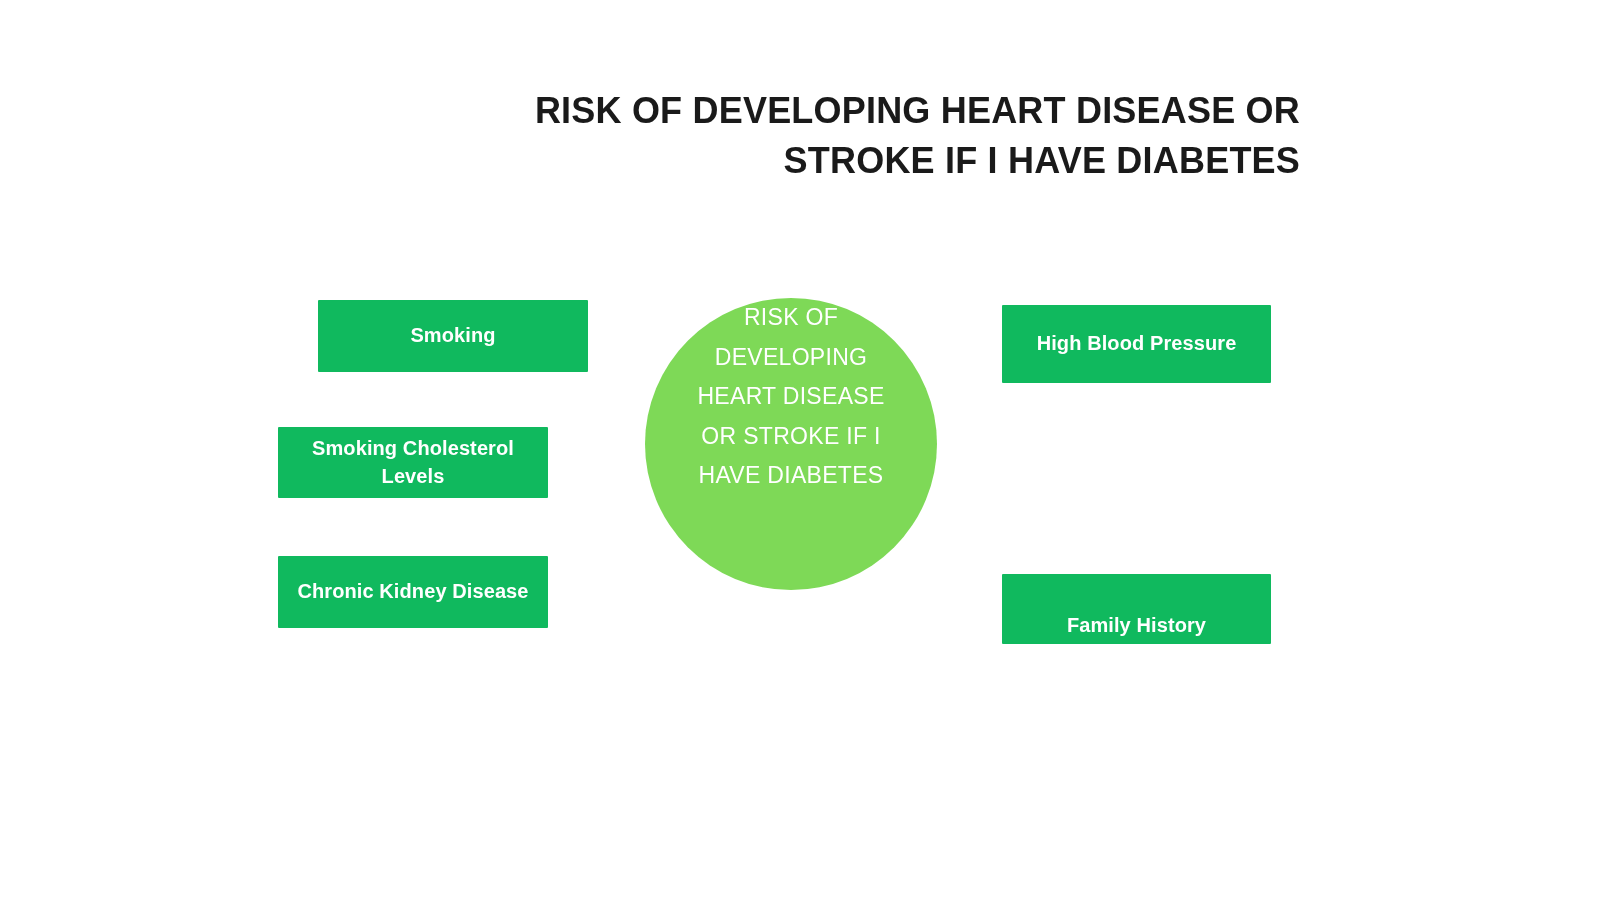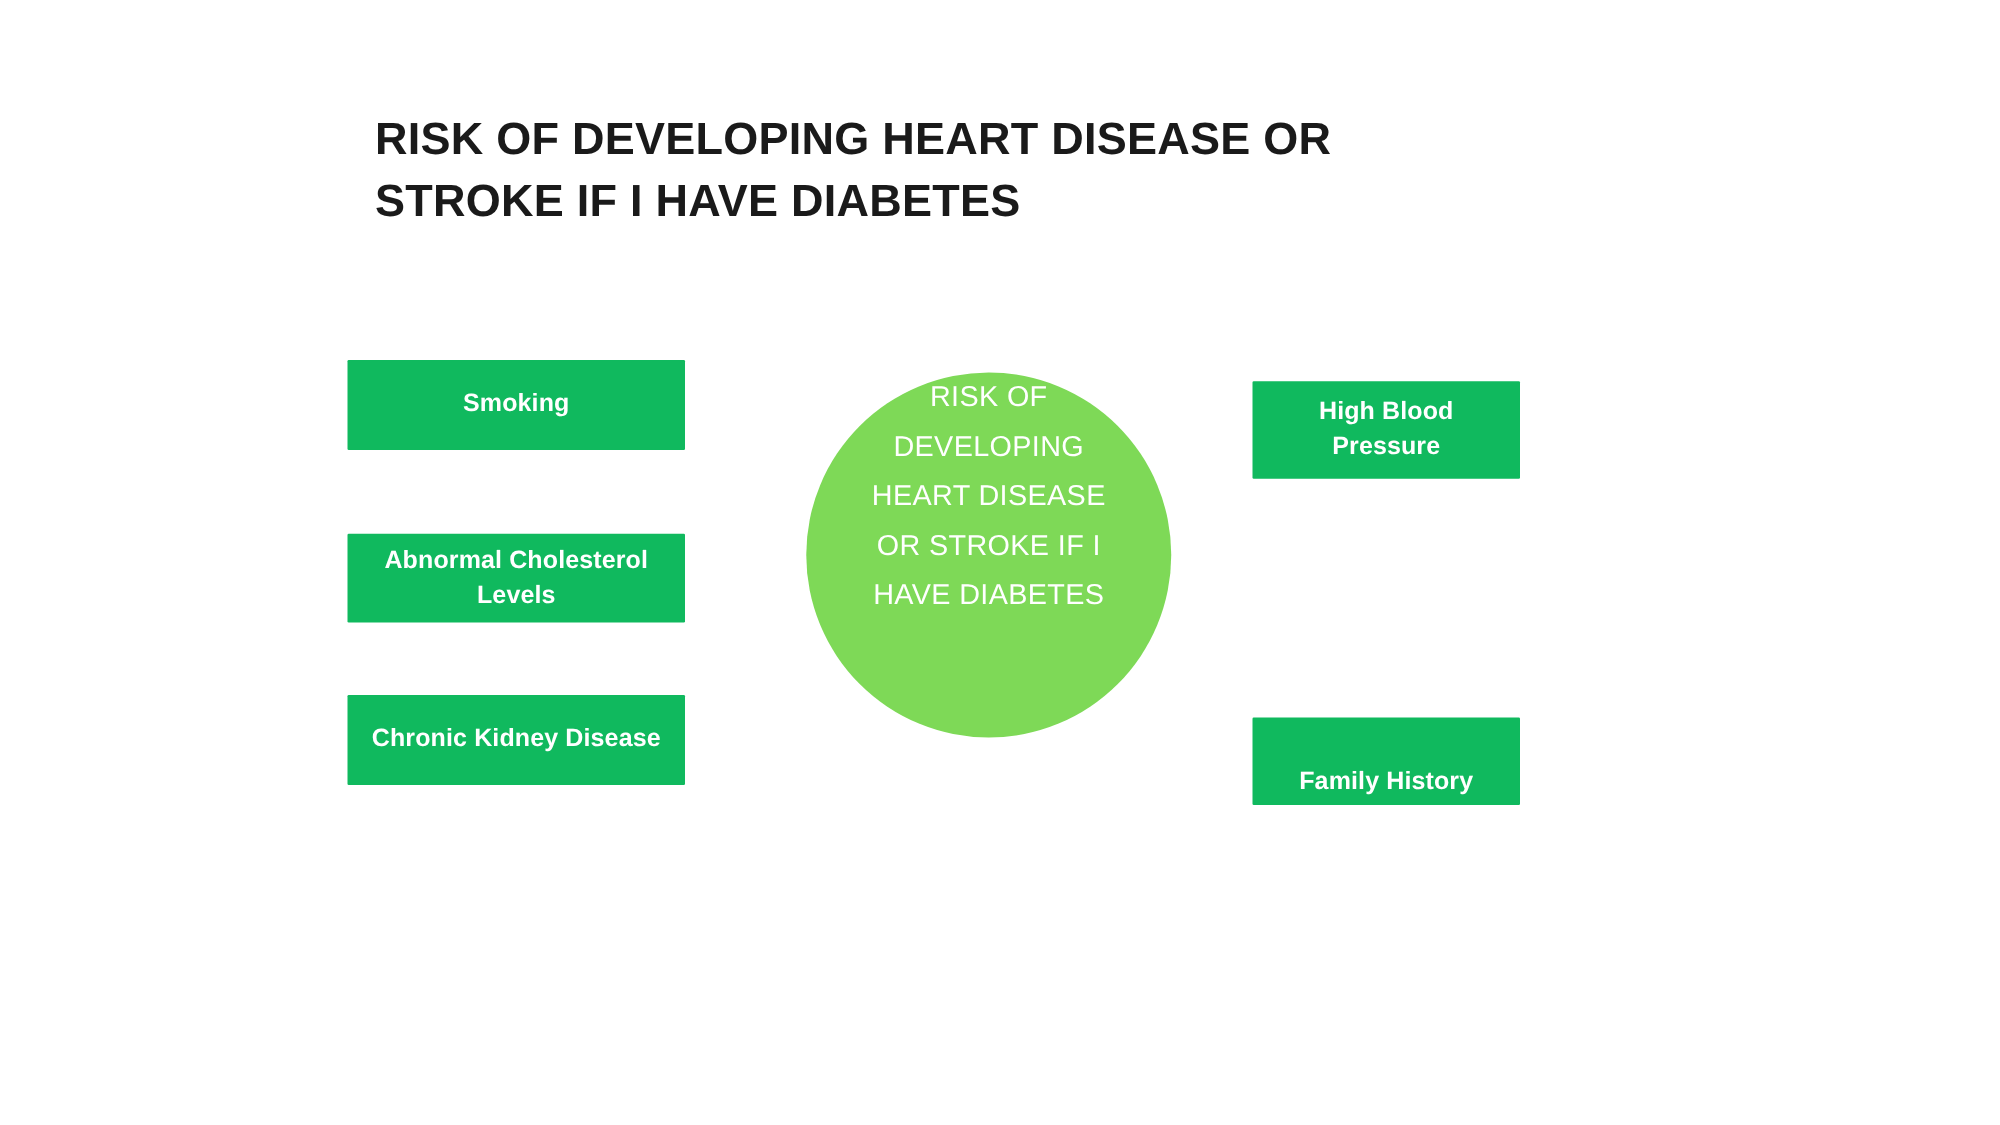--- a/index.html
+++ b/index.html
@@ -22,21 +22,21 @@
     width: 1600px;
     height: 900px;
   }
 
   
   .title {
     position: absolute;
     left: 300px;
     top: 86px;
     width: 1000px;
-    text-align: left;
+    text-align: right;
     font-size: 36px;
     font-weight: bold;
     line-height: 1.38;
     letter-spacing: 0.2px;
     color: #1a1a1a;
     text-transform: uppercase;
   }
   .title-line {
     display: block;
   }
@@ -82,23 +82,23 @@
     font-size: 20px;
     font-weight: bold;
     line-height: 1.38;
     text-align: center;
     letter-spacing: 0.1px;
   }
 
   
   .col-left  { left: 278px; width: 270px; }
   
-  .col-right { left: 1002px; width: 214px; }
+  .col-right { left: 1002px; width: 269px; }
 
-  .row-1 { top: 288px; height: 72px; }
+  .row-1 { top: 300px; height: 72px; margin-left: 40px; }
   .row-2 { top: 427px; height: 71px; }
   .row-3 { top: 556px; height: 72px; }
 
   .row-r1 { top: 305px; height: 78px; }
   .row-r2 { top: 427px; height: 81px; }
   .row-r3 { top: 574px; height: 70px; align-items: flex-end; }
 </style>
 </head>
 <body>
 
@@ -114,21 +114,21 @@
 DEVELOPING
 HEART DISEASE
 OR STROKE IF I
 HAVE DIABETES</span>
   </div>
 
   <div class="factor-box col-left row-1">
     <span class="factor-label">Smoking</span>
   </div>
   <div class="factor-box col-left row-2">
-    <span class="factor-label">Abnormal Cholesterol Levels</span>
+    <span class="factor-label">Smoking Cholesterol Levels</span>
   </div>
   <div class="factor-box col-left row-3">
     <span class="factor-label">Chronic Kidney Disease</span>
   </div>
 
   <div class="factor-box col-right row-r1">
     <span class="factor-label">High Blood Pressure</span>
   </div>
   <div class="factor-box col-right row-r3">
     <span class="factor-label">Family History</span>

